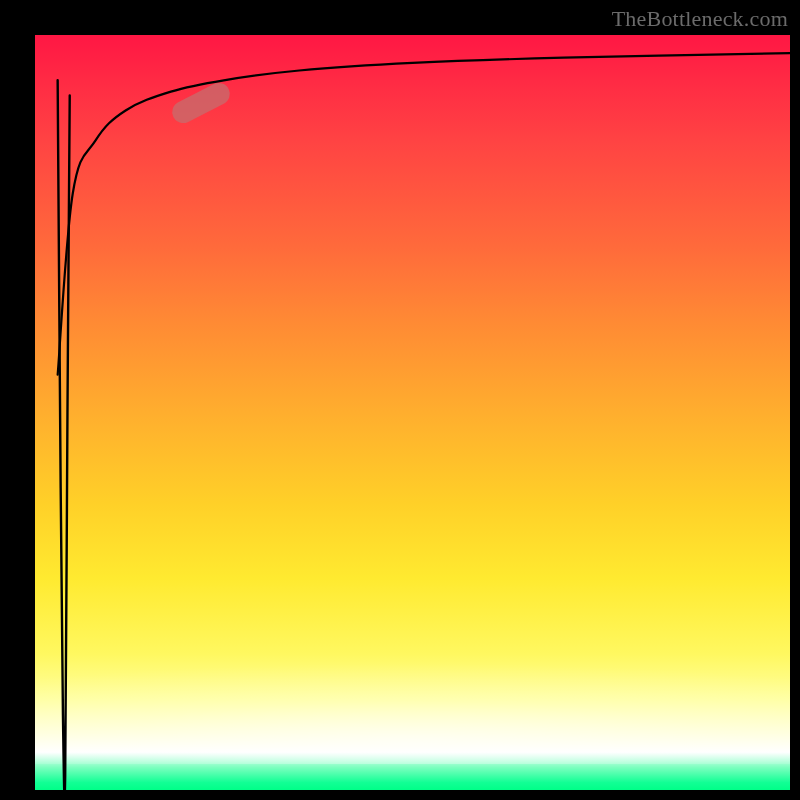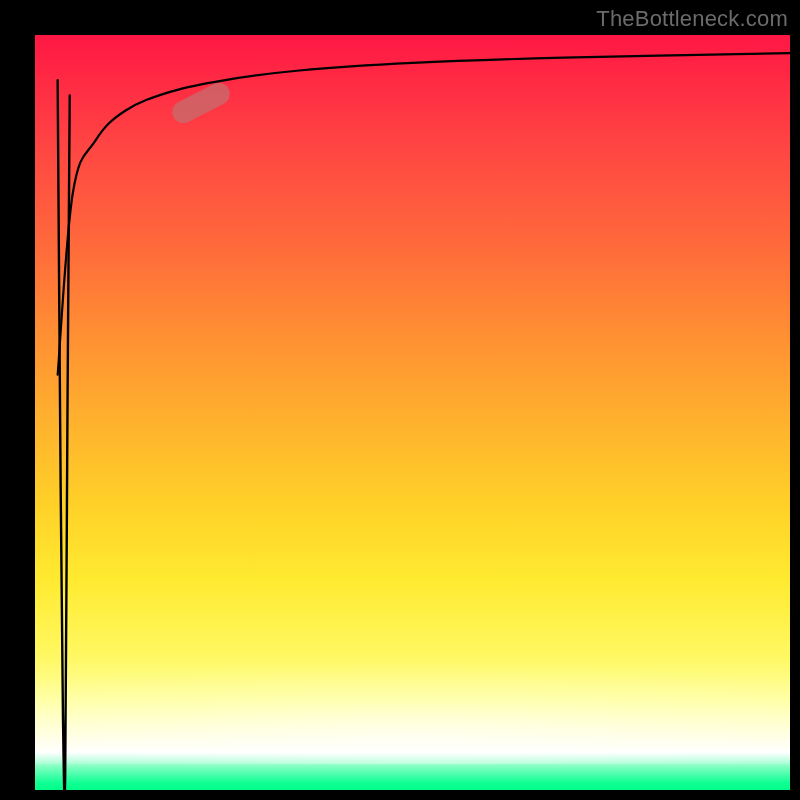--- a/index.html
+++ b/index.html
@@ -13,20 +13,21 @@
   }
   .watermark {
     position: absolute;
     top: 6px;
     right: 12px;
     color: #6b6b6b;
     font-size: 22px;
     font-weight: 400;
     letter-spacing: 0.2px;
     z-index: 10;
+    font-family: Liberation Serif, serif;
   }
   .plot-frame {
     position: absolute;
     left: 35px;
     top: 35px;
     width: 755px;
     height: 755px;
     background: #000;
     overflow: hidden;
   }

